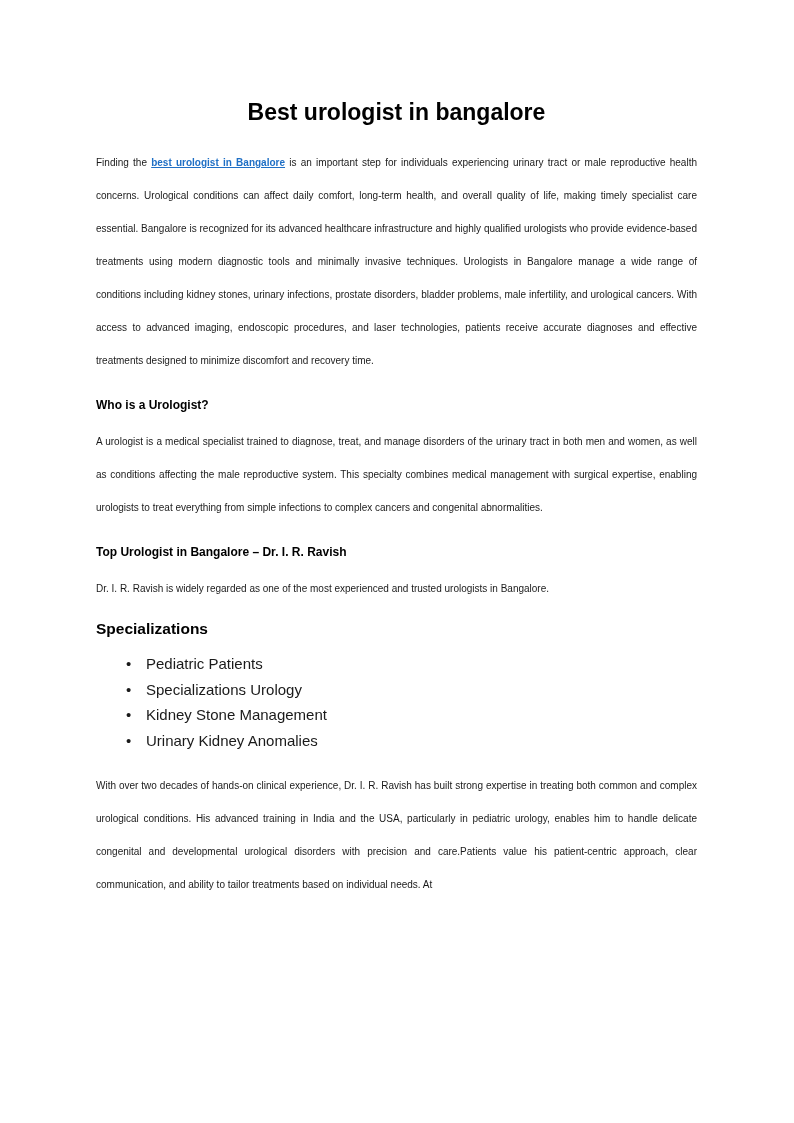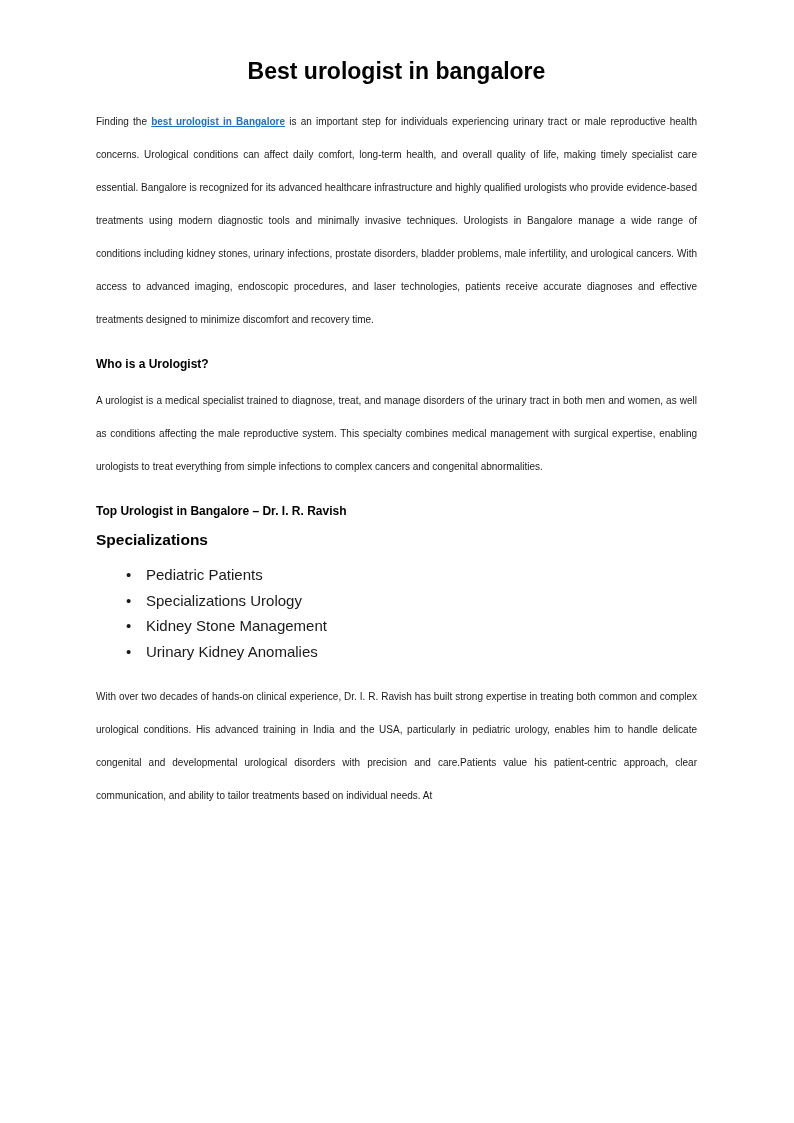--- a/index.html
+++ b/index.html
@@ -11,21 +11,21 @@
     width: 794px;
     height: 1123px;
     font-family: "Liberation Sans", sans-serif;
     color: #1a1a1a;
     overflow: hidden;
   }
   .page {
     box-sizing: border-box;
     width: 794px;
     height: 799px;
-    padding: 58px 97px 0 96px;
+    padding: 99px 97px 0 96px;
     background: #ffffff;
   }
   .doc-title {
     margin: 0 0 20px 0;
     text-align: center;
     font-size: 23px;
     font-weight: 700;
     color: #000000;
     letter-spacing: 0;
   }
@@ -84,20 +84,21 @@
   <p class="body-text">
     <span>Finding the </span><a class="doc-link">best urologist in Bangalore</a><span> is an important step for individuals experiencing urinary tract or male reproductive health concerns. Urological conditions can affect daily comfort, long-term health, and overall quality of life, making timely specialist care essential. Bangalore is recognized for its advanced healthcare infrastructure and highly qualified urologists who provide evidence-based treatments using modern diagnostic tools and minimally invasive techniques. Urologists in Bangalore manage a wide range of conditions including kidney stones, urinary infections, prostate disorders, bladder problems, male infertility, and urological cancers. With access to advanced imaging, endoscopic procedures, and laser technologies, patients receive accurate diagnoses and effective treatments designed to minimize discomfort and recovery time.</span>
   </p>
 
   <h2 class="section-heading">Who is a Urologist?</h2>
 
   <p class="body-text">A urologist is a medical specialist trained to diagnose, treat, and manage disorders of the urinary tract in both men and women, as well as conditions affecting the male reproductive system. This specialty combines medical management with surgical expertise, enabling urologists to treat everything from simple infections to complex cancers and congenital abnormalities.</p>
 
   <h2 class="section-heading">Top Urologist in Bangalore – Dr. I. R. Ravish</h2>
 
+  <p class="body-text">Dr. I. R. Ravish is widely regarded as one of the most experienced and trusted urologists in Bangalore.</p>
 
   <h3 class="sub-heading">Specializations</h3>
 
   <ul class="spec-list">
     <li>
       <span class="bullet-dot">•</span>
       <span>Pediatric Patients</span>
     </li>
     <li>
       <span class="bullet-dot">•</span>

